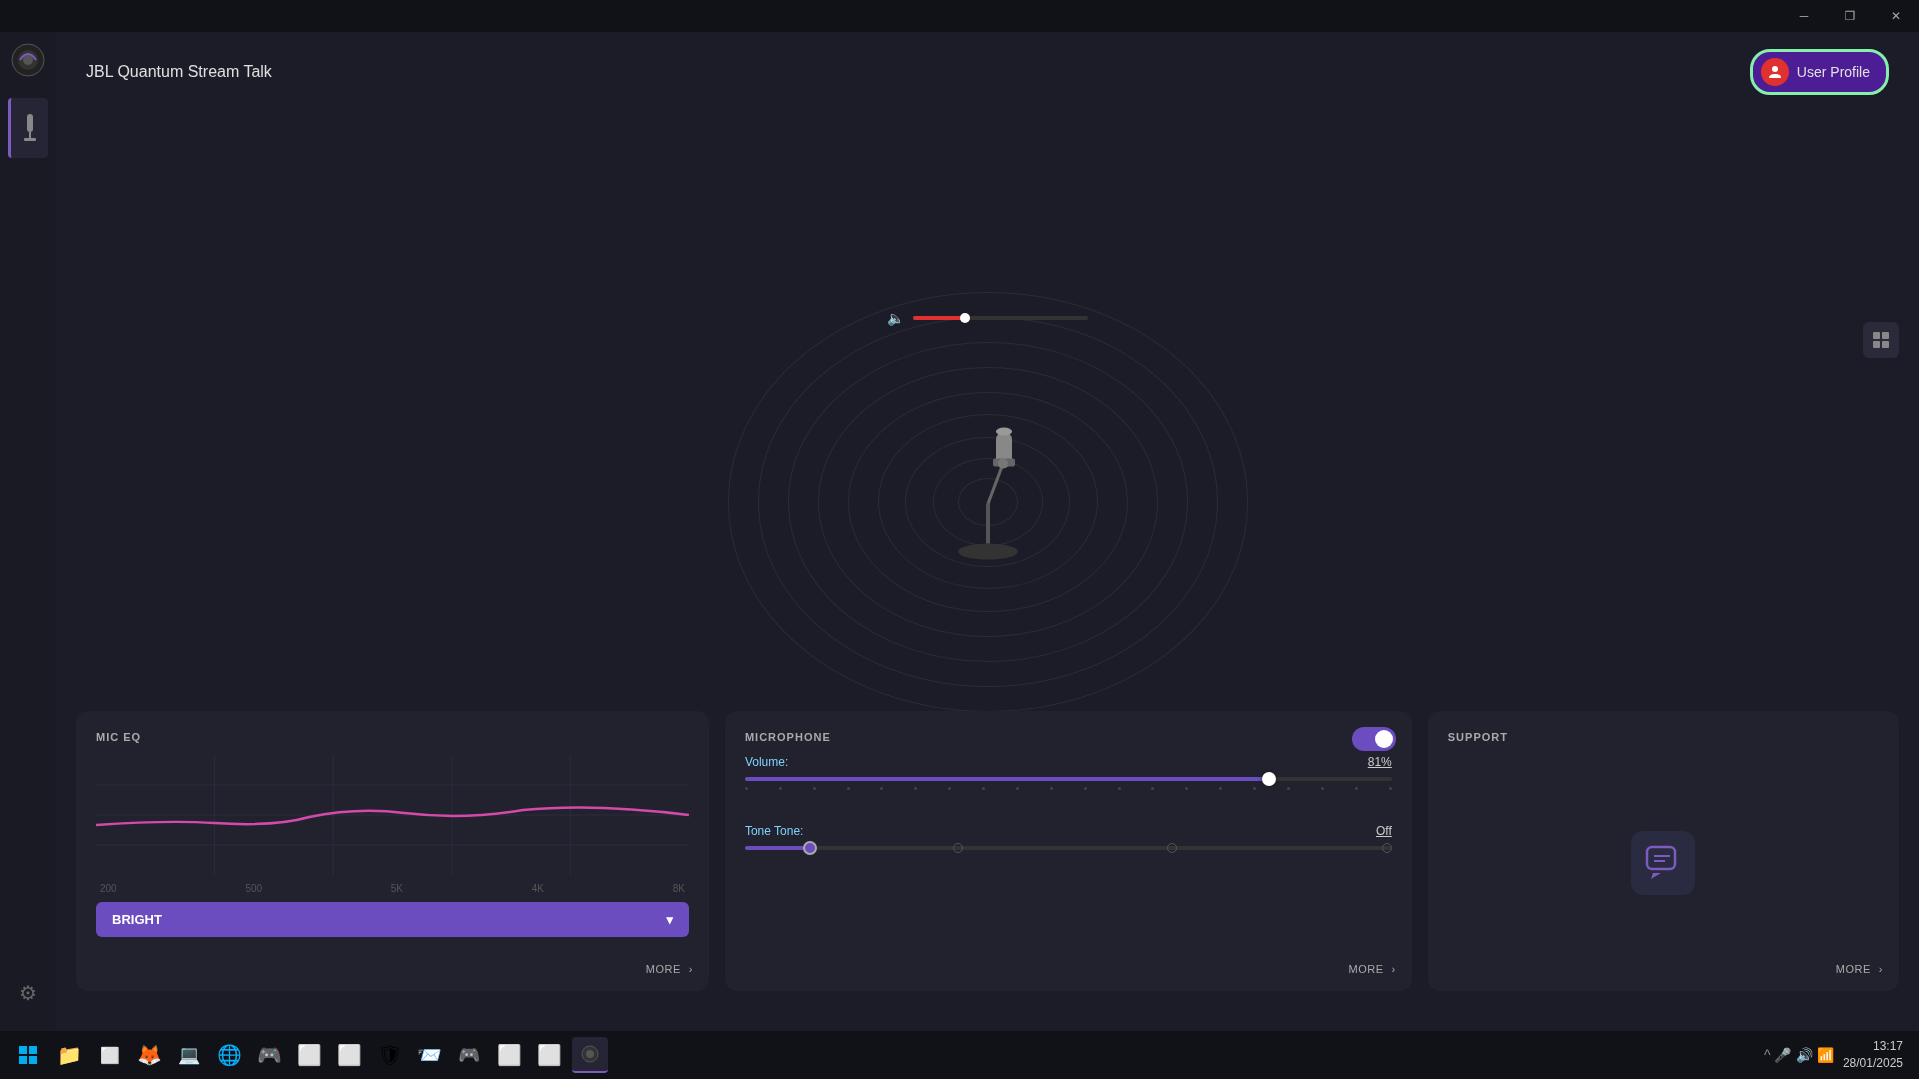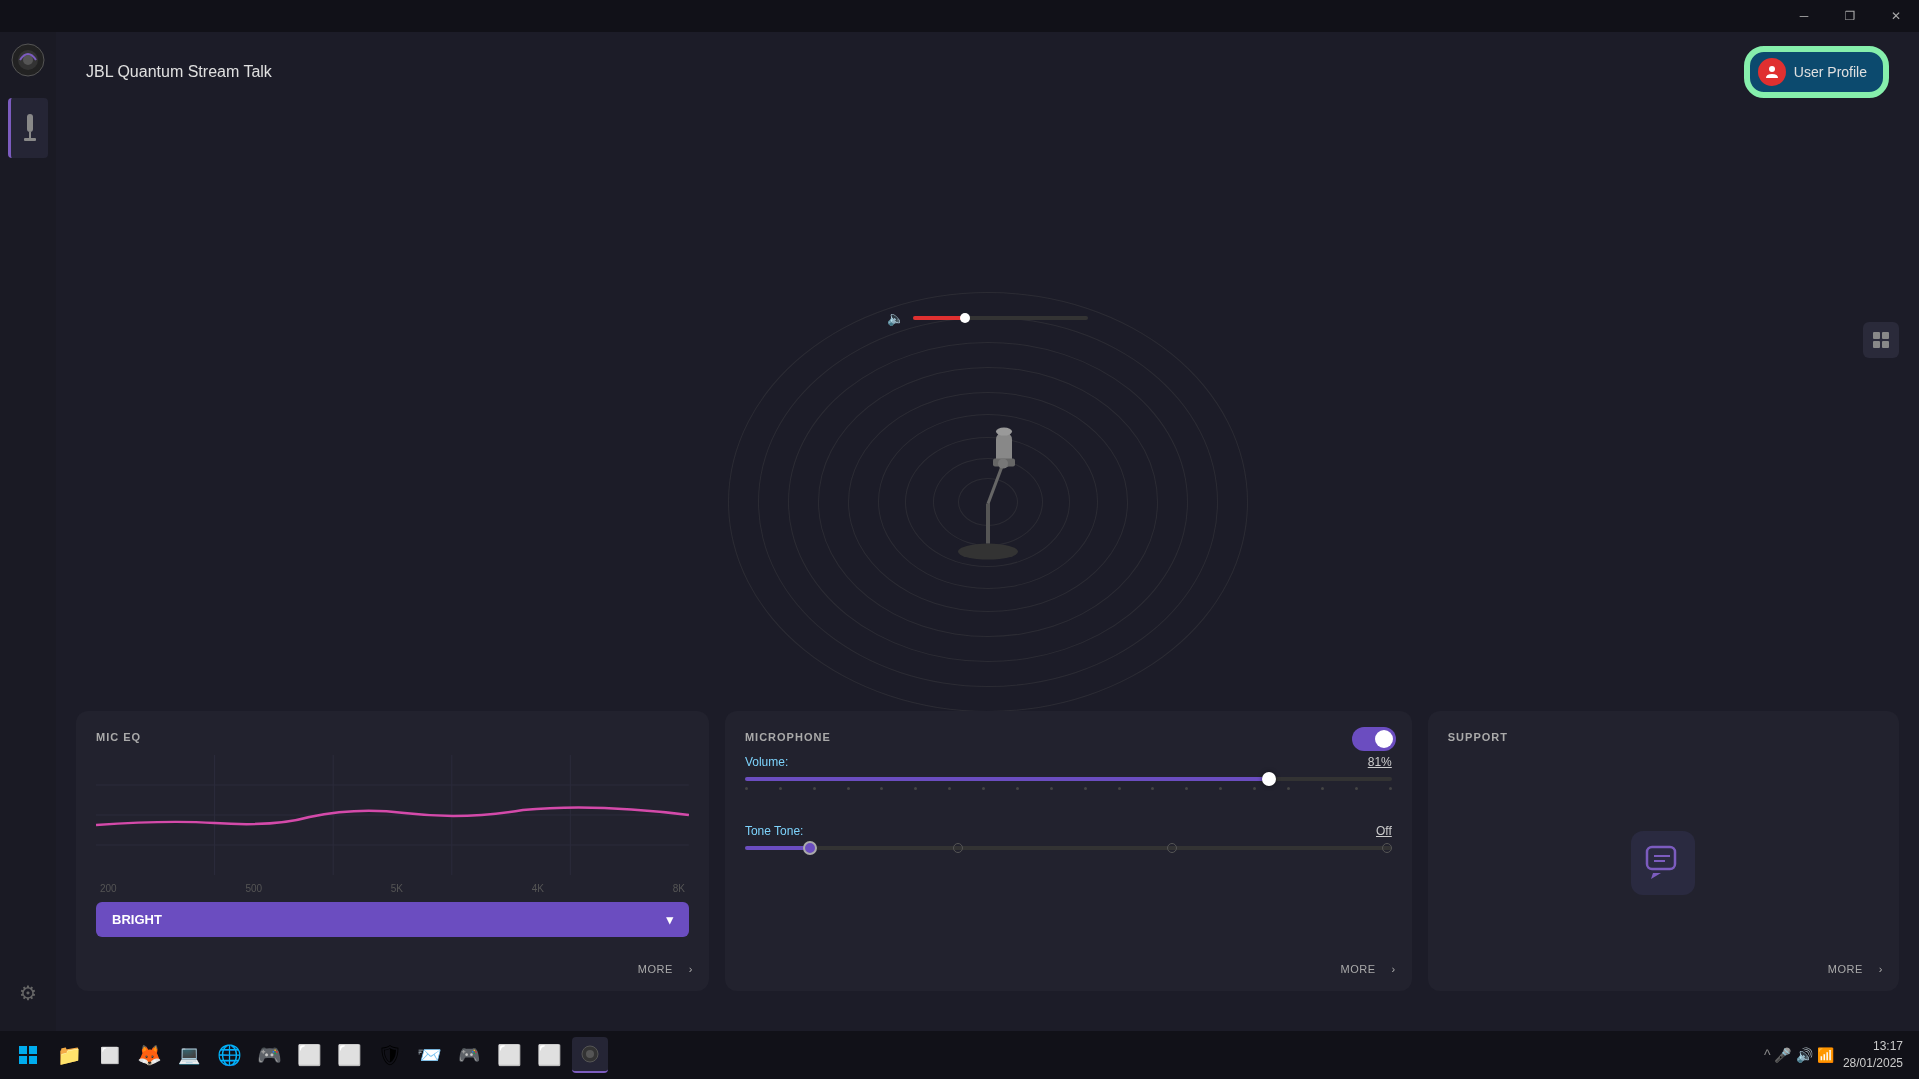--- a/index.html
+++ b/index.html
@@ -98,22 +98,22 @@
       padding: 0 30px;
       z-index: 10;
       background: transparent;
     }
     .app-title {
       color: #e0e0e0;
       font-size: 16px;
       font-weight: 500;
     }
     .user-profile-btn {
-      background: #0c4a6e;
-      border: 6px solid #86efac;
+      background: #4c1d95;
+      border: 3px solid #86efac;
       border-radius: 20px;
       padding: 6px 16px 6px 8px;
       display: flex;
       align-items: center;
       gap: 8px;
       cursor: pointer;
       color: #e0e0e0;
       font-size: 14px;
     }
     .user-avatar {
@@ -238,21 +238,21 @@
 
     .card-more {
       position: absolute;
       bottom: 16px;
       right: 16px;
       color: #aaa;
       font-size: 11px;
       cursor: pointer;
       display: flex;
       align-items: center;
-      gap: 16px;
+      gap: 8px;
       letter-spacing: 0.5px;
     }
 
     
     .eq-chart {
       flex: 1;
       position: relative;
       margin-bottom: 8px;
     }
     .eq-svg {

